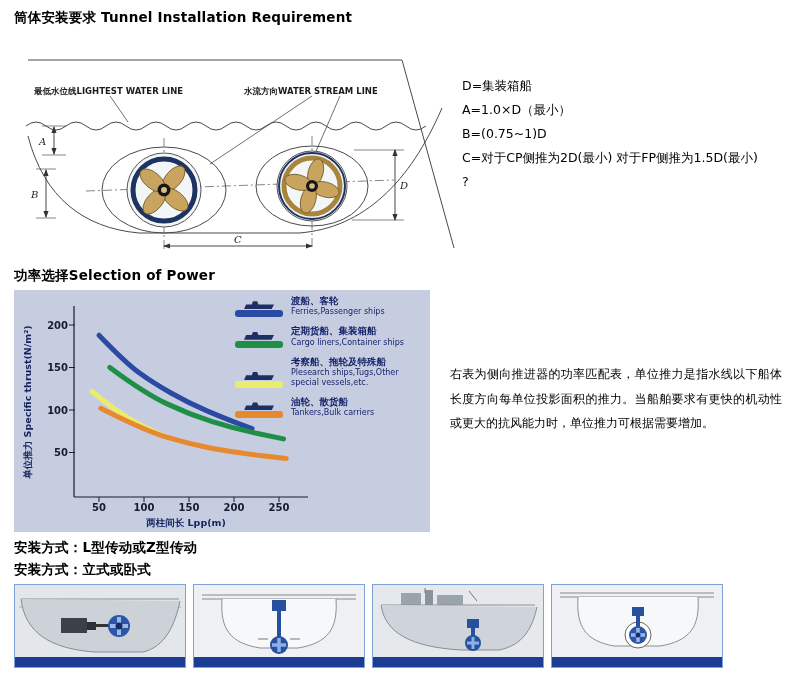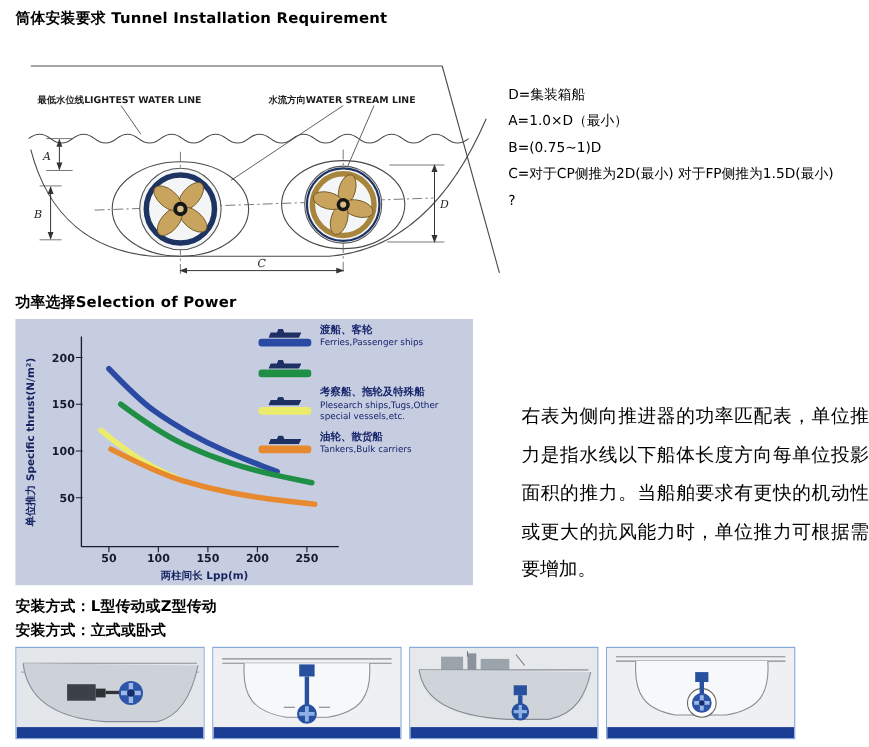--- a/index.html
+++ b/index.html
@@ -8,28 +8,28 @@
   .page{padding:8px 0 16px 14px;width:790px}
   .hd{font-size:13.5px;font-weight:bold;letter-spacing:.2px;height:18px;line-height:18px}
   .row{display:flex;align-items:flex-start}
   .row-top{margin-top:4px}
   .diagram-wrap{width:442px;height:228px;flex:0 0 auto}
   .spec-notes{margin-left:6px;padding-top:44px;width:318px;font-size:12.5px;line-height:1.92}
   .hd-power{margin-top:8px}
   .row-mid{margin-top:6px}
   .chart{position:relative;width:416px;height:242px;background:#c7cde1;flex:0 0 auto}
   .legend{position:absolute;top:5px;right:5px;width:190px;display:flex;flex-direction:column;gap:8px}
-  .lg-entry{display:flex;gap:8px;align-items:center}
+  .lg-entry{display:flex;gap:8px;align-items:flex-end}
   .lg-marker{width:48px;flex:0 0 auto;display:flex;flex-direction:column;align-items:center;gap:1px;padding-top:2px}
   .lg-ship{width:30px;height:8px;background:#1e2f63;clip-path:polygon(0% 100%,7% 40%,26% 40%,30% 0%,44% 0%,48% 40%,100% 40%,92% 100%)}
   .lg-bar{width:48px;height:7px;border-radius:3px;background:#999}
   .lg-text{flex:1 1 auto}
   .lg-zh{font-size:9.5px;font-weight:bold;color:#16246b;line-height:1.3}
   .lg-en{font-size:8px;color:#16246b;line-height:1.25}
-  .side-note{margin-left:44px;padding-top:72px;width:332px;font-size:17px;line-height:2.05;text-align:justify}
+  .side-note{margin-left:20px;padding-top:72px;width:332px;font-size:12px;line-height:2.05;text-align:justify}
   .hd-drive{margin-top:6px}
   .hd-mount{margin-top:4px}
   .thumbs{display:flex;gap:7px;margin-top:6px}
   .thumb{width:172px;height:84px;border:1px solid #7da3d8;background:#fff;flex:0 0 auto}
   
   .dgm-label{font-size:8.5px;font-weight:bold;fill:#1b1b1b}
   .dim-label{font-size:10px;font-style:italic;fill:#222;font-family:"DejaVu Serif","Liberation Serif",serif}
   .tick{font-size:10px;font-weight:bold;fill:#1a1a2e}
   .axlab{font-size:9.5px;font-weight:bold;fill:#14235f}
 </style>
@@ -171,20 +171,24 @@
           <div class="lg-text">
             <div class="lg-zh">渡船、客轮</div>
             <div class="lg-en">Ferries,Passenger ships</div>
           </div>
         </div>
         <div class="lg-entry">
           <div class="lg-marker">
             <div class="lg-ship"></div>
             <div class="lg-bar" style="background: rgb(31, 143, 69);"></div>
           </div>
+          <div class="lg-text">
+            <div class="lg-zh">定期货船、集装箱船</div>
+            <div class="lg-en">Cargo liners,Container ships</div>
+          </div>
         </div>
         <div class="lg-entry">
           <div class="lg-marker">
             <div class="lg-ship"></div>
             <div class="lg-bar" style="background: rgb(236, 236, 108);"></div>
           </div>
           <div class="lg-text">
             <div class="lg-zh">考察船、拖轮及特殊船</div>
             <div class="lg-en">Plesearch ships,Tugs,Other special vessels,etc.</div>
           </div>

